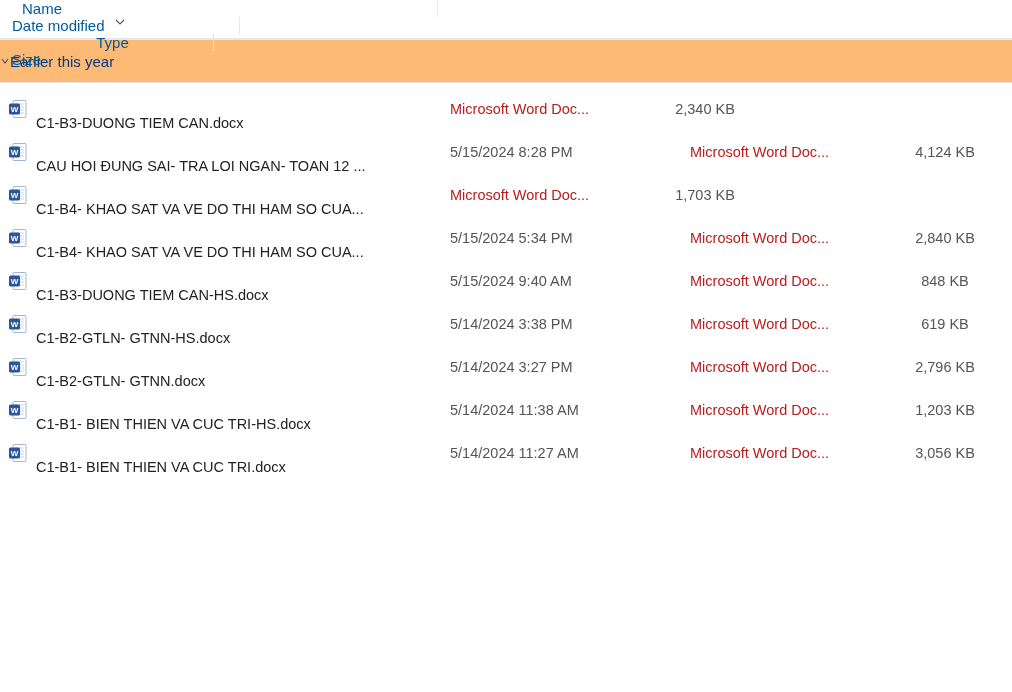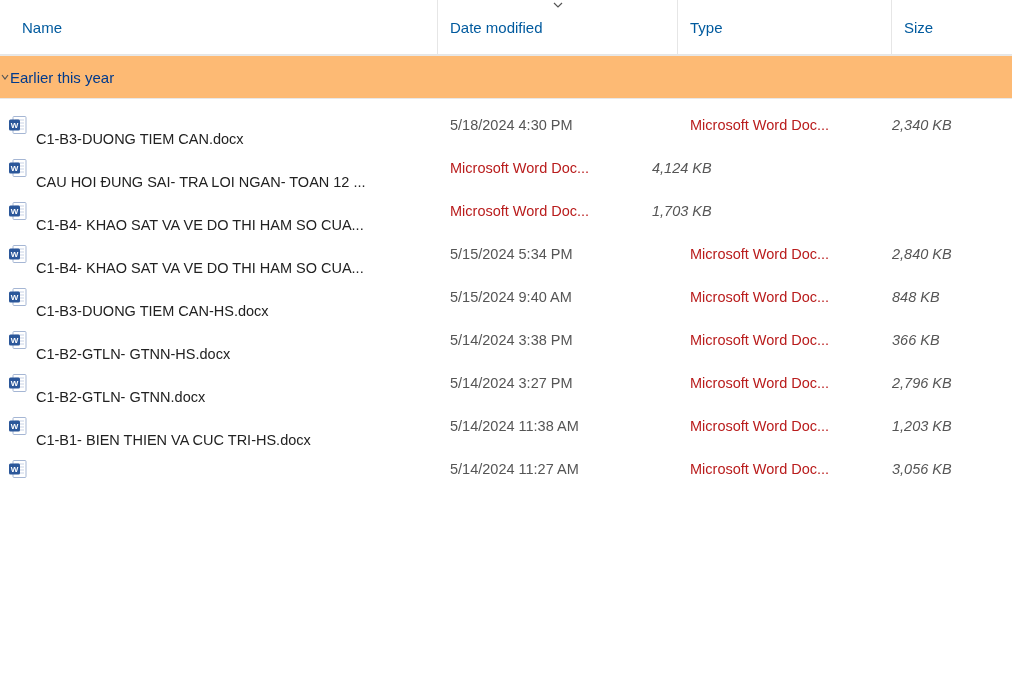--- a/index.html
+++ b/index.html
@@ -15,24 +15,25 @@
       width: 1012px;
       height: 692px;
       overflow: hidden;
     }
     .file-explorer {
       width: 100%;
       height: 100%;
     }
     .header-row {
       display: flex;
-      height: 55px;
+      height: 39px;
       border-bottom: 1px solid #e6e6e6;
       align-items: stretch;
       position: relative;
+      flex-direction: column;
     }
     .header-cell {
       display: flex;
       align-items: center;
       color: #005a9e;
       font-size: 15px;
       border-right: 1px solid #e6e6e6;
       cursor: pointer;
       user-select: none;
     }
@@ -52,20 +53,21 @@
       position: absolute;
       top: -1px;
       left: 50%;
       transform: translateX(-50%);
       font-size: 10px;
       color: #666;
     }
     .col-type {
       width: 214px;
       padding-left: 12px;
+      justify-content: center;
     }
     .col-size {
       width: 120px;
       padding-left: 12px;
     }
     .group-row {
       display: flex;
       align-items: center;
       height: 44px;
       background: #fdba74;
@@ -109,23 +111,22 @@
       color: #555;
     }
     .cell-type {
       width: 214px;
       padding-left: 12px;
       color: #b91c1c;
     }
     .cell-size {
       width: 120px;
       padding-right: 14px;
-      text-align: left;
+      text-align: center;
       color: #555;
-      font-style: italic;
     }
     .file-icon {
       width: 20px;
       height: 20px;
       margin-right: 8px;
       flex-shrink: 0;
       display: inline-flex;
       align-items: center;
       justify-content: center;
     }
@@ -183,39 +184,39 @@
   <line x1="7" y1="5" x2="16" y2="5" stroke="#c9d3e6" stroke-width="1"></line>
   <line x1="7" y1="8" x2="16" y2="8" stroke="#c9d3e6" stroke-width="1"></line>
   <line x1="7" y1="11" x2="16" y2="11" stroke="#c9d3e6" stroke-width="1"></line>
   <line x1="7" y1="14" x2="16" y2="14" stroke="#c9d3e6" stroke-width="1"></line>
   <rect x="1" y="4.5" width="11" height="11" rx="1.5" fill="#2b579a"></rect>
   <text x="6.5" y="13" font-family="Segoe UI, sans-serif" font-size="8" font-weight="bold" fill="#fff" text-anchor="middle">W</text>
 </svg>
           </span>
           <span class="file-name">C1-B3-DUONG TIEM CAN.docx</span>
         </div>
-        <div class="cell cell-date">5/18/2024 4:30 PM</div>
         <div class="cell cell-type">Microsoft Word Doc...</div>
         <div class="cell cell-size">2,340 KB</div>
       </div>
       <div class="file-row">
         <div class="cell cell-name">
           <span class="file-icon">
 <svg width="20" height="20" viewBox="0 0 20 20">
   <rect x="5" y="1.5" width="13" height="17" rx="1" fill="#fff" stroke="#a5b6d4" stroke-width="1"></rect>
   <line x1="7" y1="5" x2="16" y2="5" stroke="#c9d3e6" stroke-width="1"></line>
   <line x1="7" y1="8" x2="16" y2="8" stroke="#c9d3e6" stroke-width="1"></line>
   <line x1="7" y1="11" x2="16" y2="11" stroke="#c9d3e6" stroke-width="1"></line>
   <line x1="7" y1="14" x2="16" y2="14" stroke="#c9d3e6" stroke-width="1"></line>
   <rect x="1" y="4.5" width="11" height="11" rx="1.5" fill="#2b579a"></rect>
   <text x="6.5" y="13" font-family="Segoe UI, sans-serif" font-size="8" font-weight="bold" fill="#fff" text-anchor="middle">W</text>
 </svg>
           </span>
           <span class="file-name">CAU HOI ĐUNG SAI- TRA LOI NGAN- TOAN 12 ...</span>
         </div>
+        <div class="cell cell-date">5/15/2024 8:28 PM</div>
         <div class="cell cell-type">Microsoft Word Doc...</div>
         <div class="cell cell-size">4,124 KB</div>
       </div>
       <div class="file-row">
         <div class="cell cell-name">
           <span class="file-icon">
 <svg width="20" height="20" viewBox="0 0 20 20">
   <rect x="5" y="1.5" width="13" height="17" rx="1" fill="#fff" stroke="#a5b6d4" stroke-width="1"></rect>
   <line x1="7" y1="5" x2="16" y2="5" stroke="#c9d3e6" stroke-width="1"></line>
   <line x1="7" y1="8" x2="16" y2="8" stroke="#c9d3e6" stroke-width="1"></line>
@@ -278,21 +279,21 @@
   <line x1="7" y1="11" x2="16" y2="11" stroke="#c9d3e6" stroke-width="1"></line>
   <line x1="7" y1="14" x2="16" y2="14" stroke="#c9d3e6" stroke-width="1"></line>
   <rect x="1" y="4.5" width="11" height="11" rx="1.5" fill="#2b579a"></rect>
   <text x="6.5" y="13" font-family="Segoe UI, sans-serif" font-size="8" font-weight="bold" fill="#fff" text-anchor="middle">W</text>
 </svg>
           </span>
           <span class="file-name">C1-B2-GTLN- GTNN-HS.docx</span>
         </div>
         <div class="cell cell-date">5/14/2024 3:38 PM</div>
         <div class="cell cell-type">Microsoft Word Doc...</div>
-        <div class="cell cell-size">366 KB</div>
+        <div class="cell cell-size">619 KB</div>
       </div>
       <div class="file-row">
         <div class="cell cell-name">
           <span class="file-icon">
 <svg width="20" height="20" viewBox="0 0 20 20">
   <rect x="5" y="1.5" width="13" height="17" rx="1" fill="#fff" stroke="#a5b6d4" stroke-width="1"></rect>
   <line x1="7" y1="5" x2="16" y2="5" stroke="#c9d3e6" stroke-width="1"></line>
   <line x1="7" y1="8" x2="16" y2="8" stroke="#c9d3e6" stroke-width="1"></line>
   <line x1="7" y1="11" x2="16" y2="11" stroke="#c9d3e6" stroke-width="1"></line>
   <line x1="7" y1="14" x2="16" y2="14" stroke="#c9d3e6" stroke-width="1"></line>
@@ -331,20 +332,21 @@
 <svg width="20" height="20" viewBox="0 0 20 20">
   <rect x="5" y="1.5" width="13" height="17" rx="1" fill="#fff" stroke="#a5b6d4" stroke-width="1"></rect>
   <line x1="7" y1="5" x2="16" y2="5" stroke="#c9d3e6" stroke-width="1"></line>
   <line x1="7" y1="8" x2="16" y2="8" stroke="#c9d3e6" stroke-width="1"></line>
   <line x1="7" y1="11" x2="16" y2="11" stroke="#c9d3e6" stroke-width="1"></line>
   <line x1="7" y1="14" x2="16" y2="14" stroke="#c9d3e6" stroke-width="1"></line>
   <rect x="1" y="4.5" width="11" height="11" rx="1.5" fill="#2b579a"></rect>
   <text x="6.5" y="13" font-family="Segoe UI, sans-serif" font-size="8" font-weight="bold" fill="#fff" text-anchor="middle">W</text>
 </svg>
           </span>
+          <span class="file-name">C1-B1- BIEN THIEN VA CUC TRI.docx</span>
         </div>
         <div class="cell cell-date">5/14/2024 11:27 AM</div>
         <div class="cell cell-type">Microsoft Word Doc...</div>
         <div class="cell cell-size">3,056 KB</div>
       </div>
     </div>
 
 </div>
 
 </body></html>

